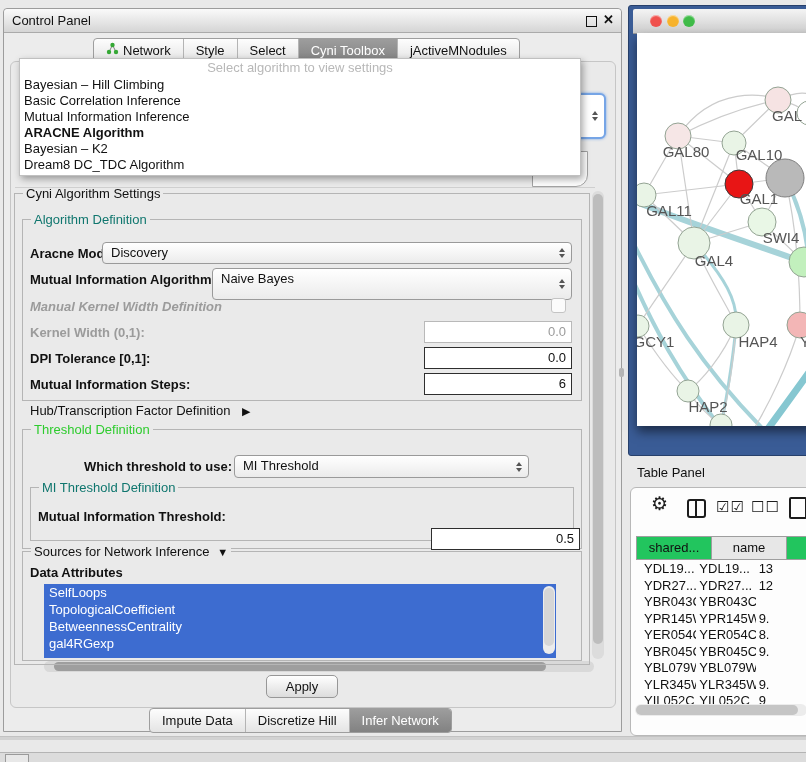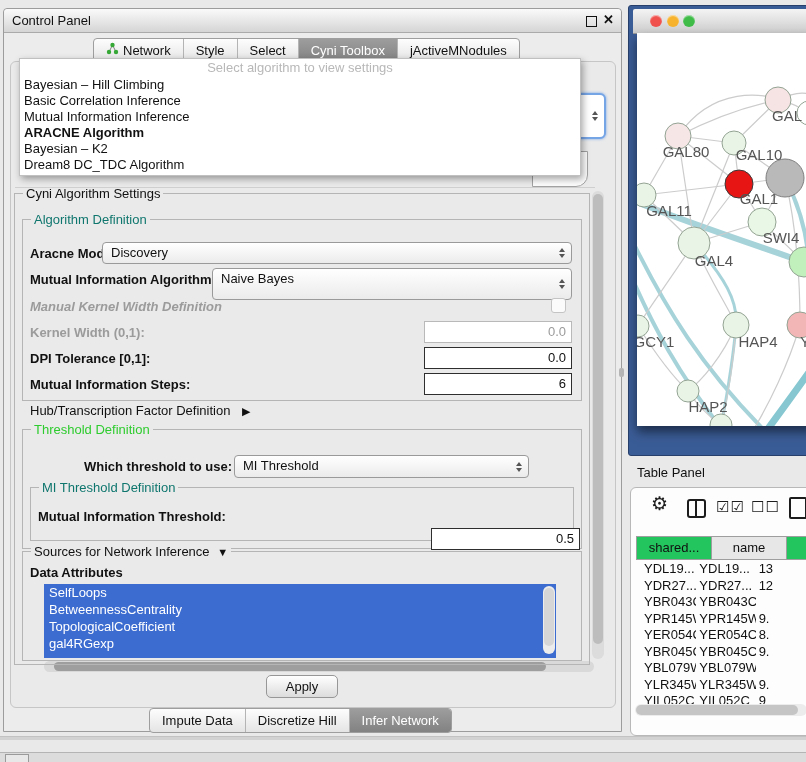--- a/index.html
+++ b/index.html
@@ -250,22 +250,22 @@
         <span>Sources for Network Inference</span>
         <span class="arrow-glyph" style="margin-left:4px;">▼</span>
       </span>
     </div>
     <span class="abs lbl" style="left:26px;top:556px;">Data Attributes</span>
     <div id="attr-list" class="abs" style="background: rgb(61, 108, 208);">
       <div id="attr-scroll">
         <div class="thumb"></div>
       </div>
     <div class="attr-row">SelfLoops</div>
+        <div class="attr-row">TopologicalCoefficient</div>
         <div class="attr-row">BetweennessCentrality</div>
-        <div class="attr-row">TopologicalCoefficient</div>
         <div class="attr-row">gal4RGexp</div>
       </div>
 
     <div id="apply-btn" class="abs">Apply</div>
 
     <div id="bottom-tabs" class="abs tabbar">
       <div class="tab">
         <span>Impute Data</span>
       </div>
       <div class="tab">

